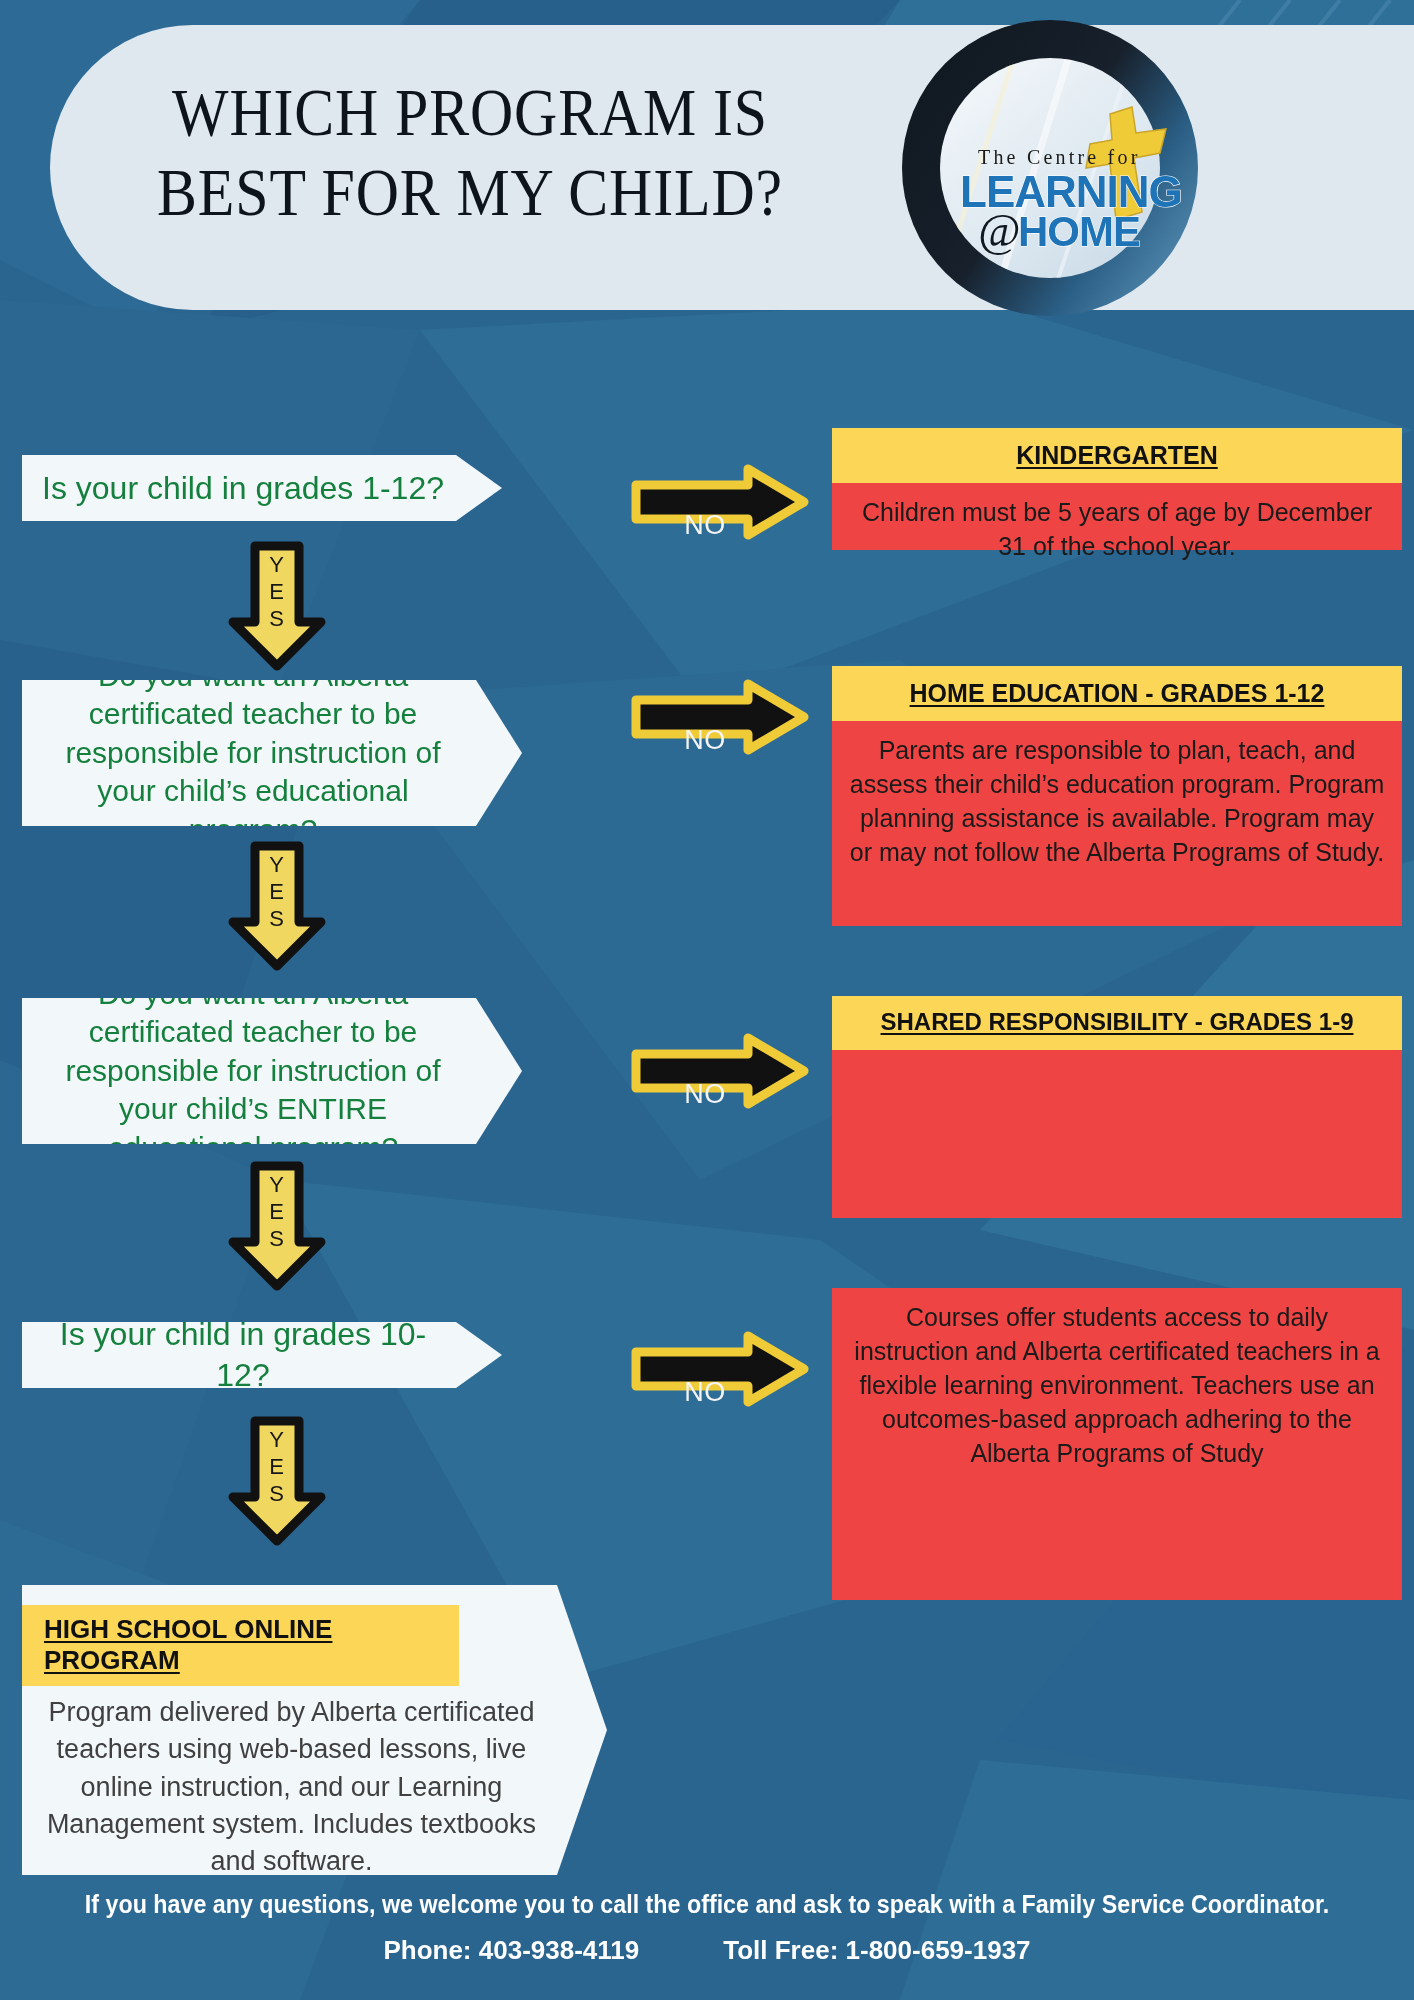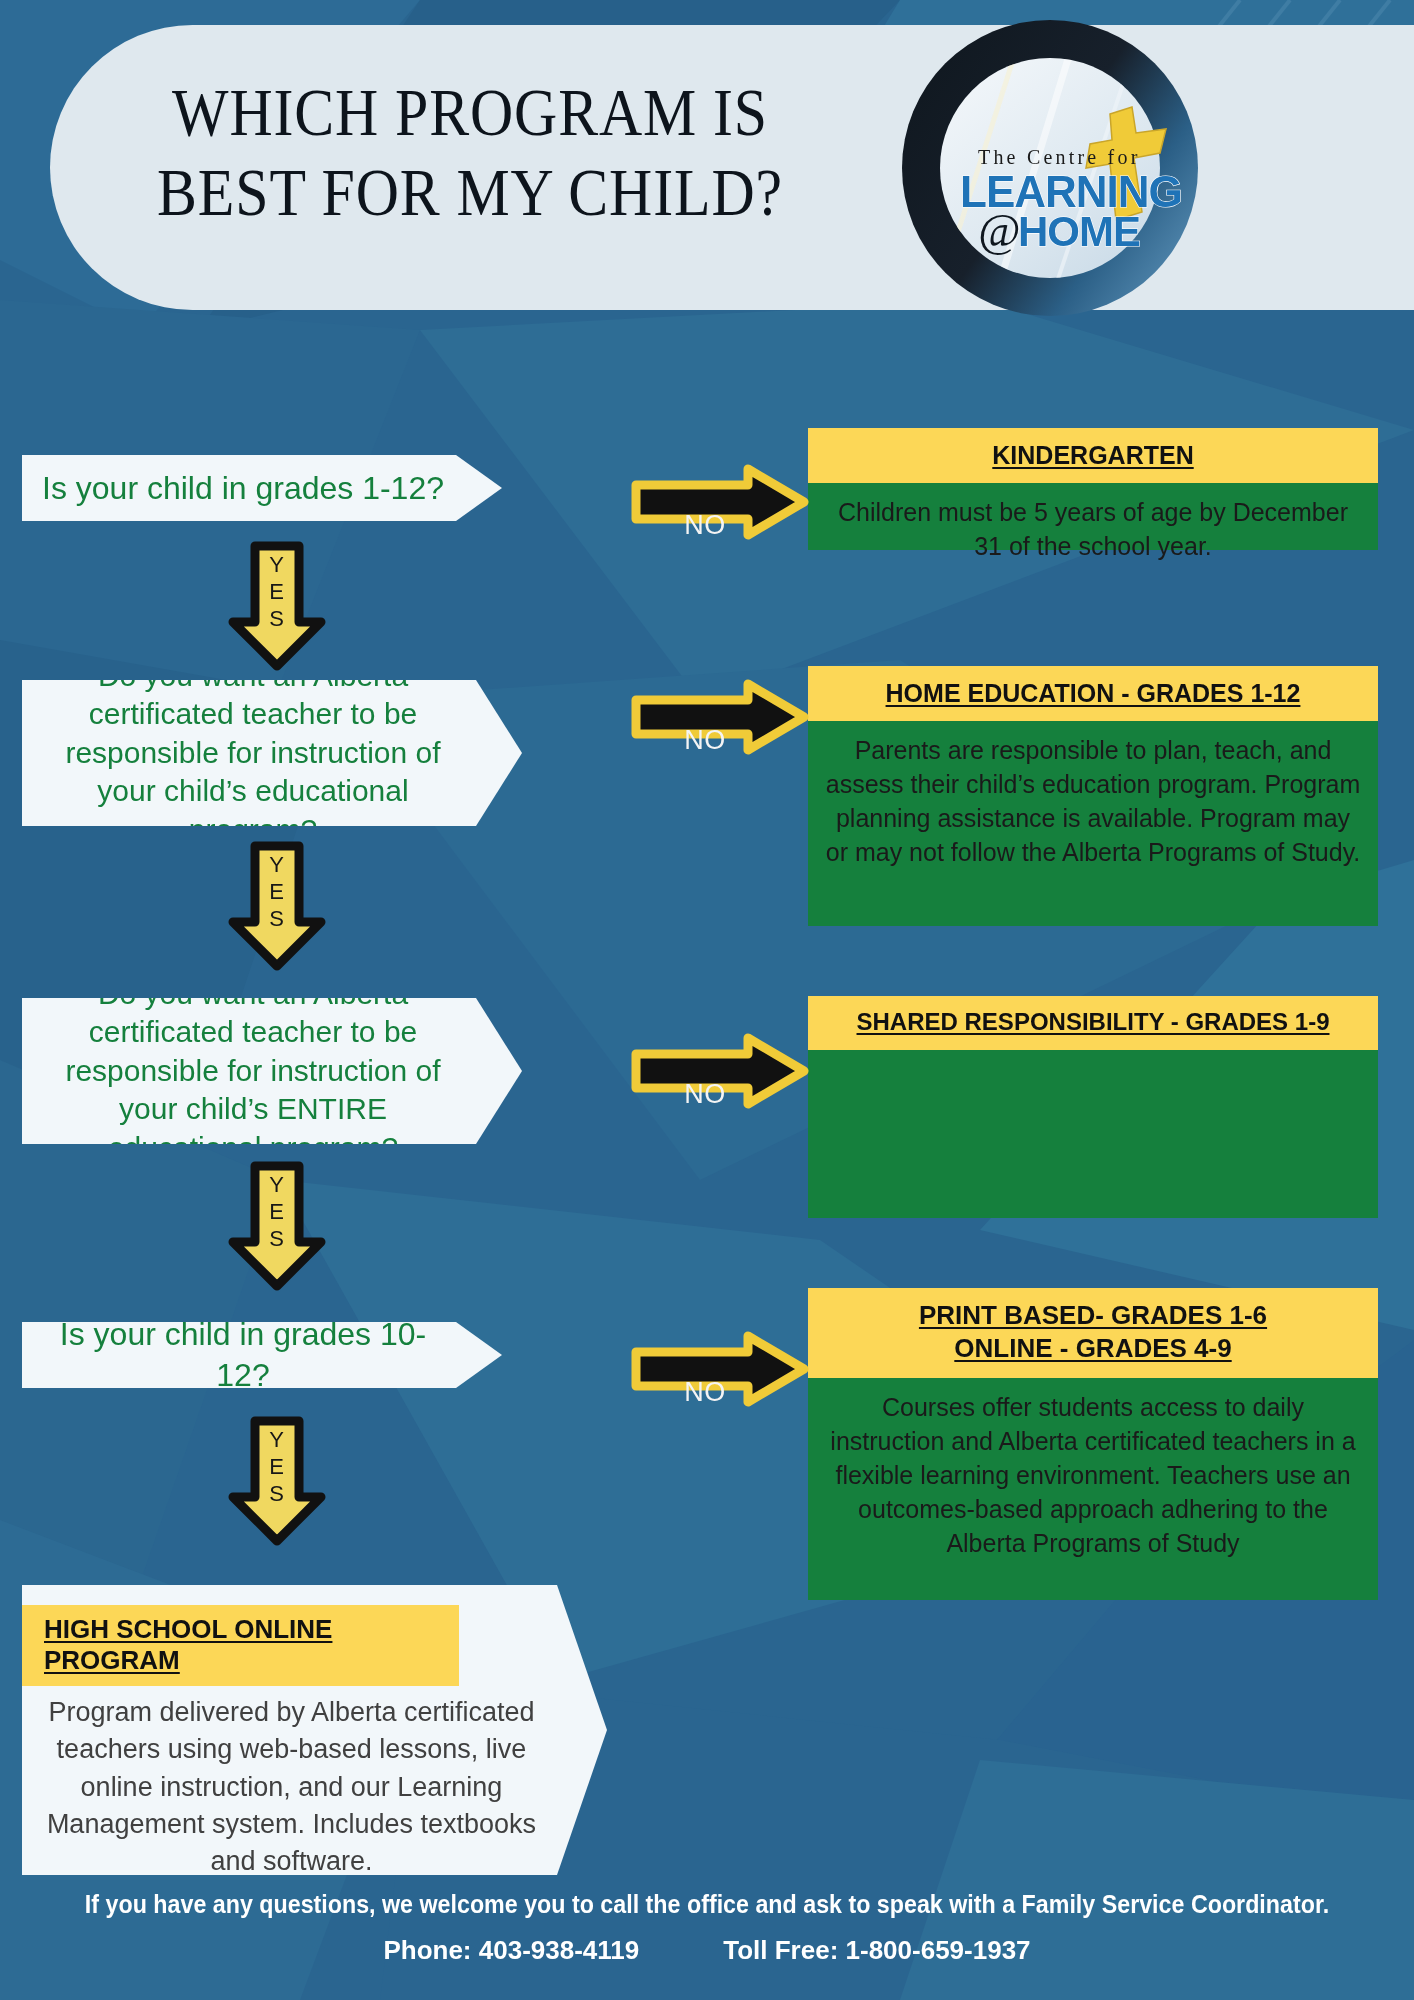--- a/index.html
+++ b/index.html
@@ -75,22 +75,23 @@
     justify-content: center;
     text-align: center;
     font-size: 30px;
     line-height: 1.28;
     padding: 10px 58px 10px 20px;
     clip-path: polygon(0 0, calc(100% - 46px) 0, 100% 50%, calc(100% - 46px) 100%, 0 100%);
   }
 
   
   .panel {
-    background: #15803d;
+    background: #ef4444;
     box-shadow: 0 0 0 0 transparent;
+    margin-left: 24px;
   }
   .panel-head {
     background: #fcd757;
     color: #111;
     font-weight: bold;
     font-size: 25px;
     line-height: 1.28;
     text-align: center;
     padding: 11px 8px 12px;
   }
@@ -343,24 +344,20 @@
 <div class="no-arrow" style="left:630px; top:1330px; width:180px; height:78px;">
   <svg width="180" height="78" viewBox="0 0 180 78">
     <polygon points="6,22 118,22 118,6 174,39 118,72 118,56 6,56" fill="#111111" stroke="#f0cb38" stroke-width="9" stroke-linejoin="round"></polygon>
   </svg>
   <div class="lbl">
       <span>NO</span>
     </div>
 </div>
 
 <div class="flow panel" style="left:808px; top:1288px; width:570px; height:312px;">
-  <div class="panel-head" style="font-size:26px;">
-    <span>PRINT BASED- GRADES 1-6</span><br>
-    <span>ONLINE - GRADES 4-9</span>
-  </div>
   <div class="panel-body">Courses offer students access to daily instruction and Alberta certificated teachers in a flexible learning environment. Teachers use an outcomes-based approach adhering to the Alberta Programs of Study</div>
 </div>
 
 <div class="yes-arrow" style="left:225px; top:1415px; width:104px; height:132px;">
   <svg width="104" height="132" viewBox="0 0 104 132">
     <polygon points="30,6 74,6 74,82 96,82 52,126 8,82 30,82" fill="#f0d860" stroke="#111111" stroke-width="9" stroke-linejoin="round"></polygon>
   </svg>
   <div class="lbl">
     <span>Y</span>
     <span>E</span>

